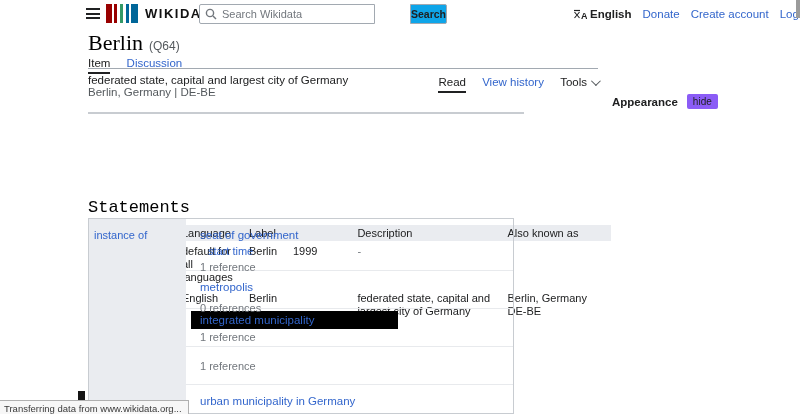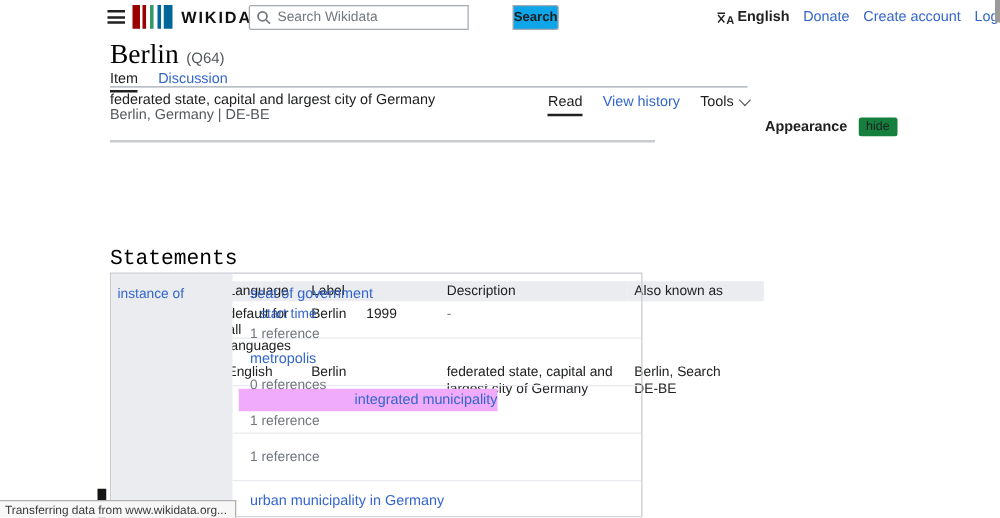--- a/index.html
+++ b/index.html
@@ -52,21 +52,21 @@
   .tab{display:inline-block;padding-bottom:3px;cursor:pointer;color:#3366cc;}
   .tab.active{color:#202122;border-bottom:2px solid #202122;}
   .tab+.tab{margin-left:13px;}
   .tabs-right{position:absolute;right:0;top:0;margin-top:19px;}
   .tools-chev{display:inline-block;width:6px;height:6px;border-right:1.5px solid #54595d;
      border-bottom:1.5px solid #54595d;transform:rotate(45deg) translateY(-2px);margin-left:4px;}
   .tab-tools{color:#202122;}
 
   .appearance{position:absolute;left:612px;top:56px;display:flex;align-items:center;font-size:11.5px;margin-top:38px;}
   .appearance-label{font-weight:bold;color:#202122;}
-  .hide-btn{margin-left:9px;background:#15803d;border:none;border-radius:2px;
+  .hide-btn{margin-left:9px;background:#8b5cf6;border:none;border-radius:2px;
      font-size:10px;color:#202122;padding:2px 6px;cursor:pointer;
      font-family:"Liberation Sans",sans-serif;}
 
   .desc1{position:absolute;left:88px;top:74px;font-size:11.5px;color:#202122;}
   .desc2{position:absolute;left:88px;top:86px;font-size:11.5px;color:#54595d;}
 
   
   .terms{position:absolute;left:88px;top:112px;width:434px;border-collapse:collapse;
      font-size:11px;table-layout:fixed;}
   .terms,.terms td,.terms th{border:0;}
@@ -88,22 +88,22 @@
   .claim{box-sizing:border-box;padding:6px 0 0 14px;border-bottom:1px solid #e8eaed;height:38px;}
   .claim.first{height:52px;}
   .claim.last{border-bottom:none;}
   .claim-value{font-size:11.5px;line-height:12px;color:#3366cc;cursor:pointer;display:inline-block;}
   .qual-row{margin:3px 0 0 8px;display:flex;font-size:11px;line-height:11px;}
   .qual-prop{color:#3366cc;width:85px;cursor:pointer;}
   .qual-val{color:#202122;}
   .refs{margin-top:8px;font-size:11px;line-height:11px;color:#72777d;}
   .claim.first .refs{margin-top:5px;}
   .claim.hl{padding:2px 0 0 0;}
-  .claim.hl .hl-bar{margin-left:5px;width:207px;height:18px;background:#f0abfc;
-     display:flex;align-items:center;padding-left:9px;box-sizing:border-box;justify-content:flex-end;}
+  .claim.hl .hl-bar{margin-left:5px;width:207px;height:18px;background:#000000;
+     display:flex;align-items:center;padding-left:9px;box-sizing:border-box;}
   .claim.hl .refs{margin-top:3px;margin-left:14px;}
 
   
   .artifact{position:absolute;left:78px;top:391px;width:7px;height:23px;background:#151515;z-index:5;}
   .statusbar{position:absolute;left:0;top:400px;z-index:10;background:#f7f7f7;
      border:1px solid #b0b0b0;border-left:none;border-bottom:none;
      font-size:9.5px;color:#3a3a3a;padding:2px 6px 2px 4px;white-space:nowrap;}
 </style>
 </head>
 <body>
@@ -203,21 +203,21 @@
           <td>default for all languages</td>
           <td>Berlin</td>
           <td class="dim">-</td>
           <td></td>
         </tr>
         <tr>
           <td>English</td>
           <td>Berlin</td>
           <td>federated state, capital and largest city of Germany</td>
           <td>
-            <div>Berlin, Search</div>
+            <div>Berlin, Germany</div>
             <div>DE-BE</div>
           </td>
         </tr>
       </tbody>
     </table>
   </div>
 
   <div class="stmt-heading">Statements</div>
 
   <div class="stmt-box">

